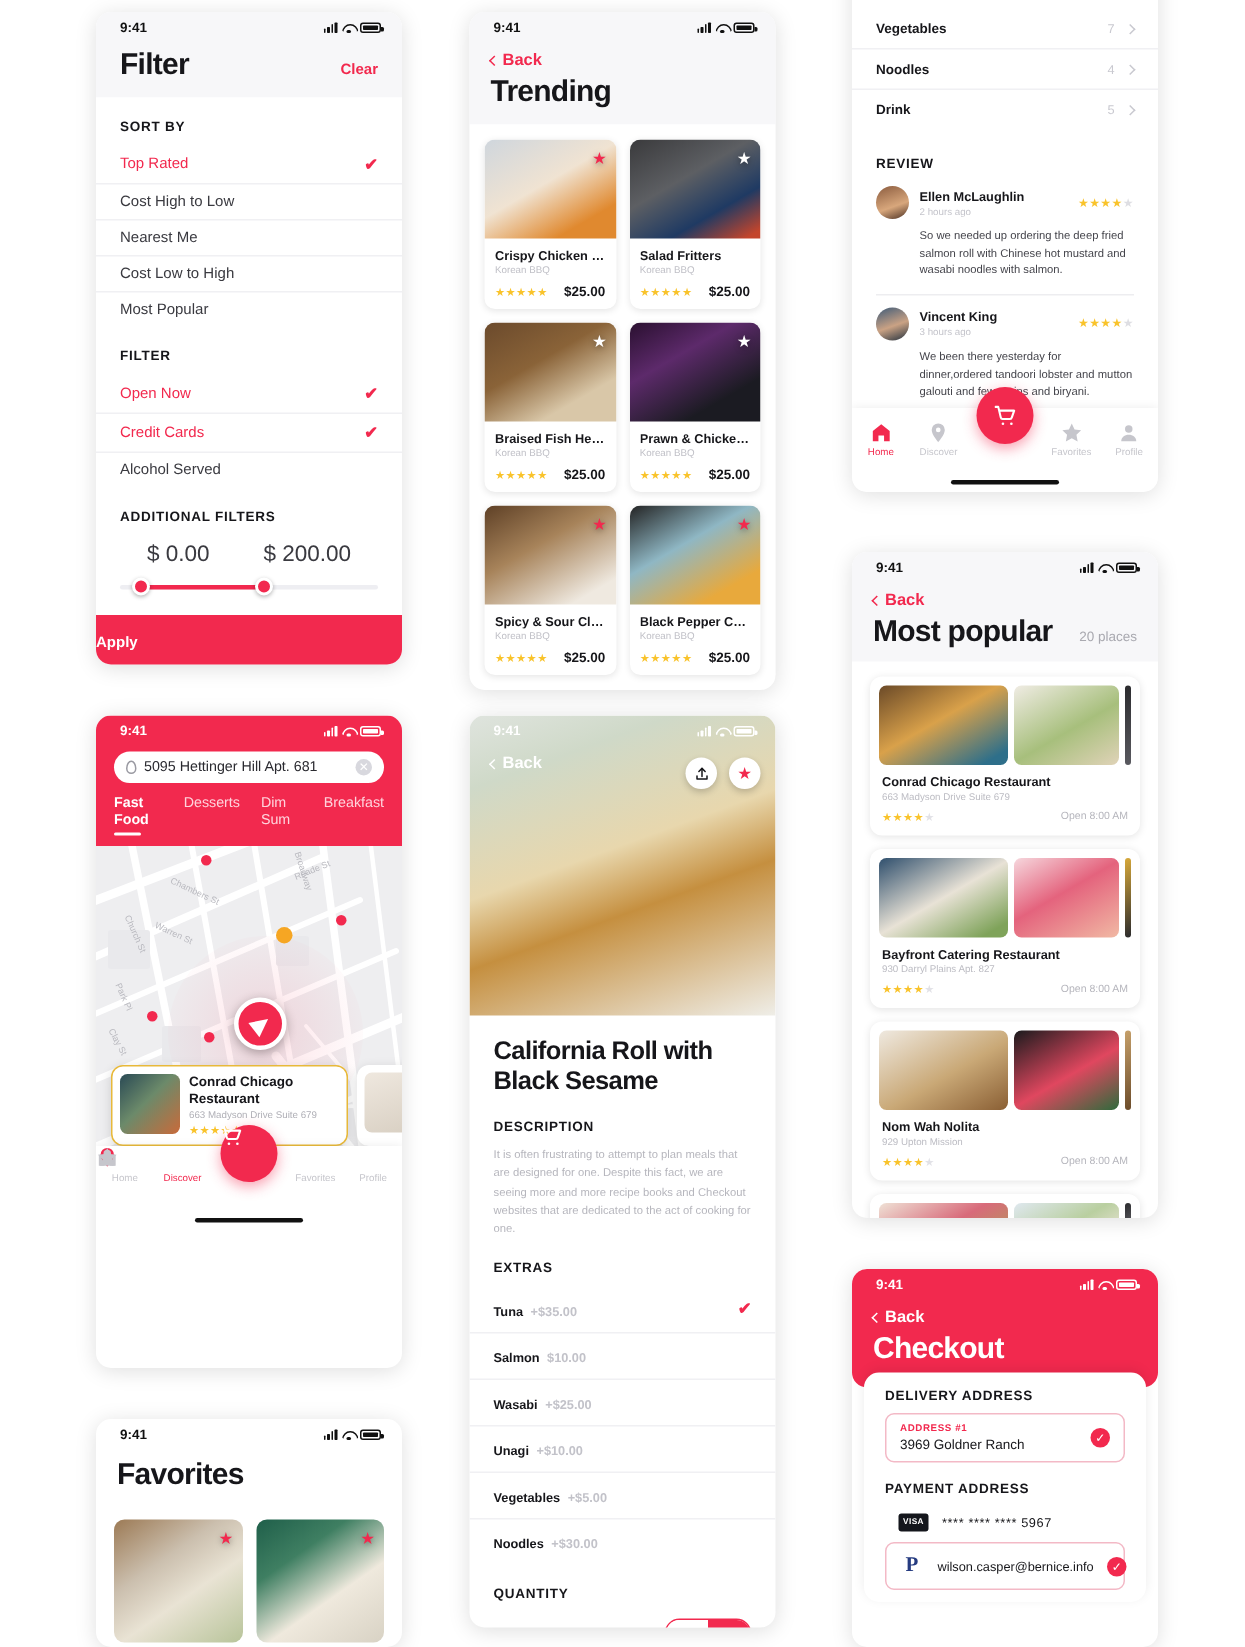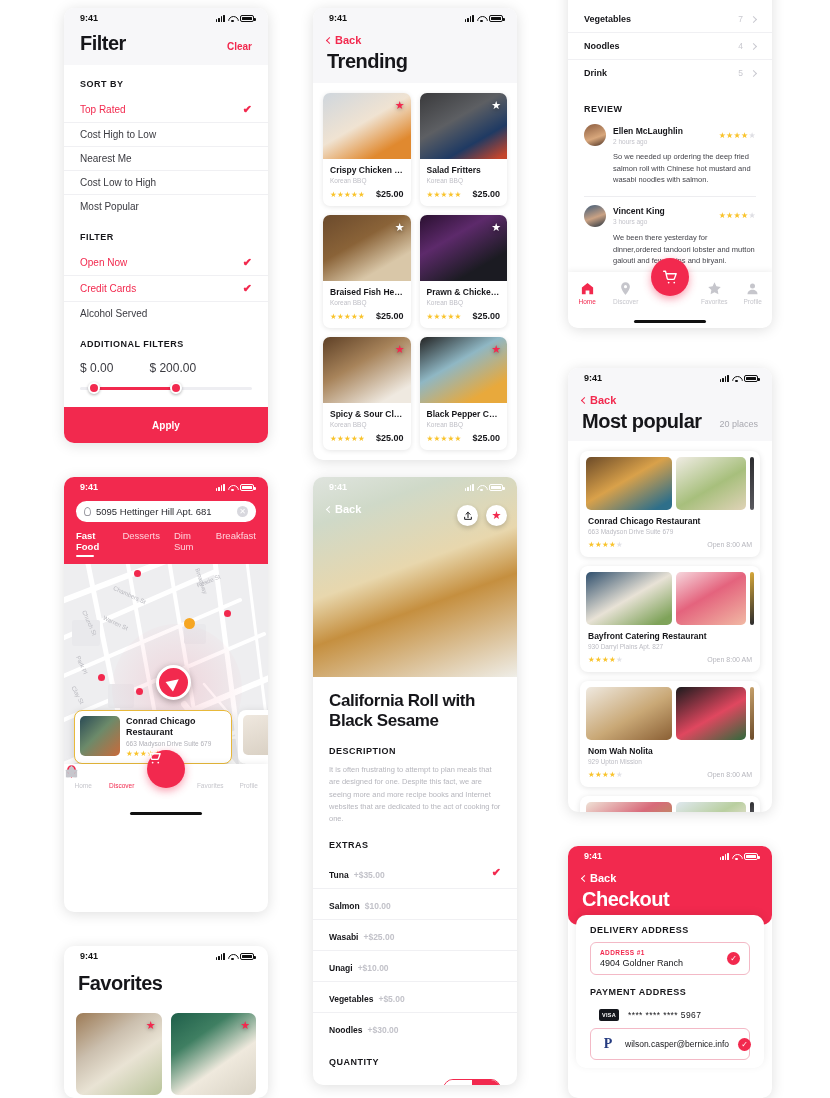--- a/index.html
+++ b/index.html
@@ -65,30 +65,30 @@
   #p-filter { left: 64px; top: 8px; width: 204px; height: 435px; }
   .filter-head { background:#f7f7f9; padding-bottom: 10px; }
   .filter-titlerow { display:flex; align-items:baseline; justify-content:space-between;
                      padding: 4px 16px 0; }
   .clear { color:#F2294E; font-size:10px; font-weight:bold; }
   .filter-body { background:#fff; }
   .frow { display:flex; align-items:center; justify-content:space-between;
           padding: 6px 16px; font-size:10px; color:#3a3a40; border-bottom:1px solid #f0f0f3; }
   .frow.sel { color:#F2294E; }
   .tick { color:#F2294E; font-size:11px; font-weight:bold; }
-  .range-vals { display:flex; gap:36px; padding: 4px 16px 0; font-size:12px; color:#3a3a40; }
+  .range-vals { display:flex; gap:36px; padding: 4px 16px 0; font-size:15px; color:#3a3a40;justify-content:center; }
   .slider { position:relative; margin: 10px 16px 16px; height:6px; }
   .slider .track { position:absolute; left:0; right:0; top:1.5px; height:3px;
                    background:#eeeef2; border-radius:2px; }
   .slider .fill { position:absolute; left:12px; width:85px; top:1.5px; height:3px;
                   background:#F2294E; border-radius:2px; }
   .knob { position:absolute; top:-3px; width:12px; height:12px; border-radius:50%;
           background:#F2294E; border:2px solid #fff; box-shadow:0 1px 3px rgba(0,0,0,.3); }
   .apply {
-    background:#F2294E; color:#fff; text-align:center; font-size:10px; font-weight:bold;
+    background:#F2294E; color:#fff; font-size:10px; font-weight:bold;
     padding: 13px 0 0; height:50px;
   }
 
   
   #p-map { left: 64px; top: 477px; width: 204px; height: 435px; }
   .map-top { background:#F2294E; padding-bottom: 0; }
   .searchbar { margin: 4px 12px 8px; background:#fff; border-radius: 14px;
                display:flex; align-items:center; gap:5px; padding: 5px 8px; }
   .pin-sm { width:7px; height:9px; position:relative; flex:none; }
   .pin-sm::before { content:""; position:absolute; inset:0; border:1.3px solid #9a9aa2;
@@ -627,21 +627,21 @@
           </svg>
         </div>
         <div class="circbtn">
           <span style="color:#F2294E; font-size:11px">★</span>
         </div>
       </div>
     </div>
 
     <div class="d-title">California Roll with Black Sesame</div>
     <div class="sectionhdr">DESCRIPTION</div>
-    <div class="d-desc">It is often frustrating to attempt to plan meals that are designed for one. Despite this fact, we are seeing more and more recipe books and Internet websites that are dedicated to the act of cooking for one.</div>
+    <div class="d-desc">It is often frustrating to attempt to plan meals that are designed for one. Despite this fact, we are seeing more and more recipe books and Checkout websites that are dedicated to the act of cooking for one.</div>
 
     <div class="sectionhdr">EXTRAS</div>
     <div class="xrow">
       <span><span class="xname">Tuna</span><span class="xprice">+$35.00</span></span>
       <span class="tick">✔</span>
     </div>
     <div class="xrow">
       <span><span class="xname">Salmon</span><span class="xprice">$10.00</span></span>
     </div>
     <div class="xrow">
@@ -870,21 +870,21 @@
       <div class="hdr" style="padding-bottom:0">
         <div class="bigtitle">Checkout</div>
       </div>
     </div>
 
     <div class="co-sheet">
       <div class="sectionhdr" style="padding:10px 14px 7px">DELIVERY ADDRESS</div>
       <div class="addr-box">
         <span>
           <div class="addr-lbl">ADDRESS #1</div>
-          <div class="addr-val">4904 Goldner Ranch</div>
+          <div class="addr-val">3969 Goldner Ranch</div>
         </span>
         <span class="checkdot">✓</span>
       </div>
 
       <div class="sectionhdr" style="padding:12px 14px 5px">PAYMENT ADDRESS</div>
       <div class="pay-row">
         <span class="visa">VISA</span>
         <span class="pay-val mono">**** **** **** 5967</span>
       </div>
       <div class="pay-row sel">

